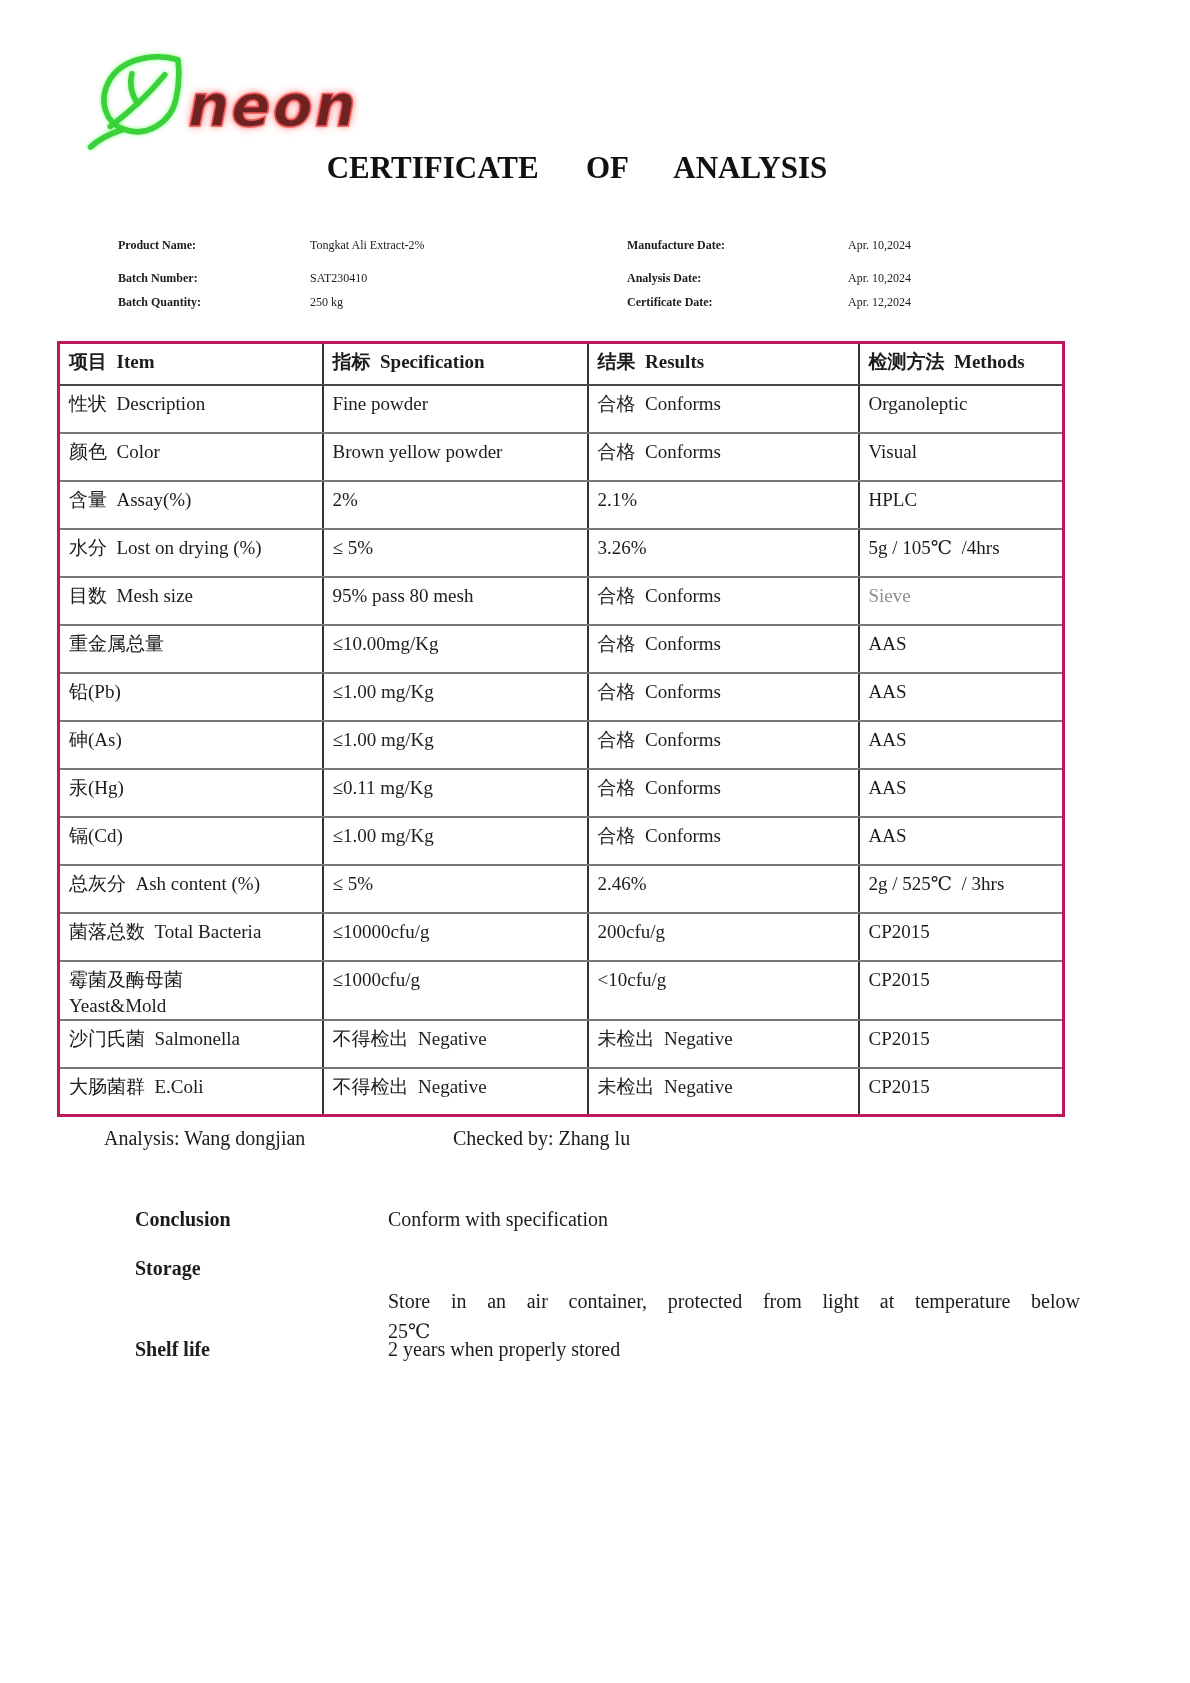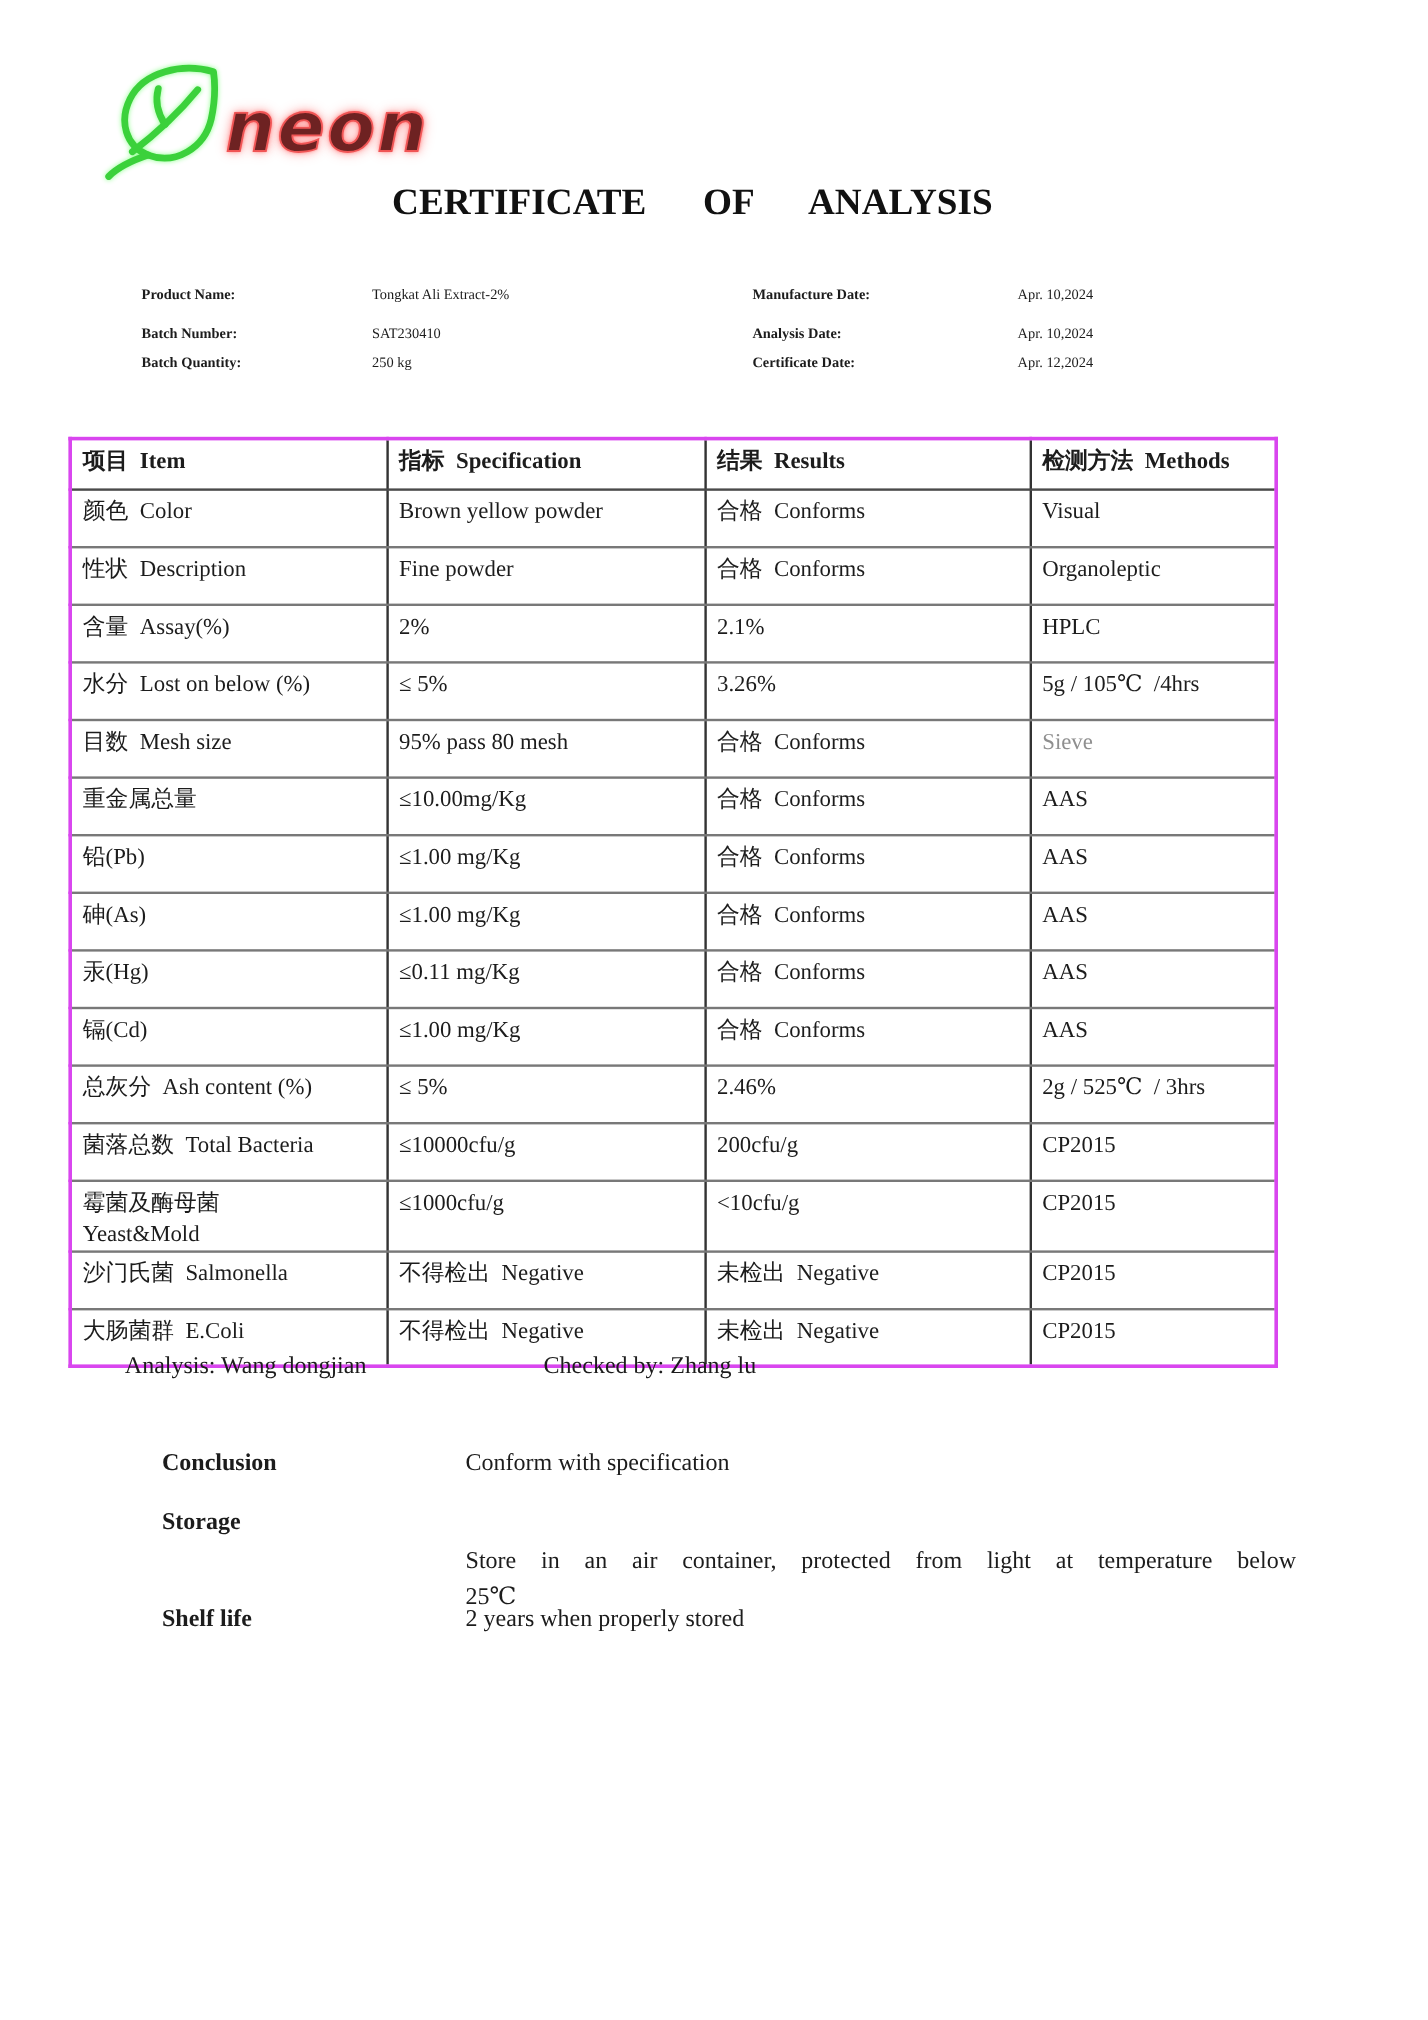--- a/index.html
+++ b/index.html
@@ -26,23 +26,23 @@
   }
   
   .info{position:absolute;left:0;top:0;}
   .info span{position:absolute;white-space:pre;font-size:12px;}
   .ilabel{font-weight:bold;}
   .l-label{left:118px;} .l-value{left:310px;}
   .r-label{left:627px;} .r-value{left:848px;}
   .row1{top:238px;} .row2{top:271px;} .row3{top:295px;}
   
   table.coa{
-    position:absolute;left:57px;top:364px;width:1005px;
+    position:absolute;left:57px;top:341px;width:1005px;
     border-collapse:collapse;table-layout:fixed;
-    border:3px solid #d946ef;
+    border:3px solid #be185d;
   }
   table.coa col.c1{width:264px;} table.coa col.c2{width:265px;}
   table.coa col.c3{width:271px;} table.coa col.c4{width:205px;}
   table.coa th,table.coa td{
     border-left:2px solid #333;border-right:2px solid #333;
     border-top:2px solid #787878;border-bottom:2px solid #787878;
     vertical-align:top;text-align:left;
     padding:5px 8px 0 9px;font-size:19px;font-weight:normal;
     white-space:pre-wrap;line-height:26px;overflow:hidden;
   }
@@ -106,39 +106,39 @@
   <thead>
     <tr class="hdr">
       <th>项目  Item</th>
       <th>指标  Specification</th>
       <th>结果  Results</th>
       <th>检测方法  Methods</th>
     </tr>
   </thead>
   <tbody>
     <tr>
+      <td>性状  Description</td>
+      <td>Fine powder</td>
+      <td>合格  Conforms</td>
+      <td>Organoleptic</td>
+    </tr>
+    <tr>
       <td>颜色  Color</td>
       <td>Brown yellow powder</td>
       <td>合格  Conforms</td>
       <td>Visual</td>
-    </tr>
-    <tr>
-      <td>性状  Description</td>
-      <td>Fine powder</td>
-      <td>合格  Conforms</td>
-      <td>Organoleptic</td>
     </tr>
     <tr>
       <td>含量  Assay(%)</td>
       <td>2%</td>
       <td>2.1%</td>
       <td>HPLC</td>
     </tr>
     <tr>
-      <td>水分  Lost on below (%)</td>
+      <td>水分  Lost on drying (%)</td>
       <td>≤ 5%</td>
       <td>3.26%</td>
       <td>5g / 105℃  /4hrs</td>
     </tr>
     <tr>
       <td>目数  Mesh size</td>
       <td>95% pass 80 mesh</td>
       <td>合格  Conforms</td>
       <td class="sieve">Sieve</td>
     </tr>

